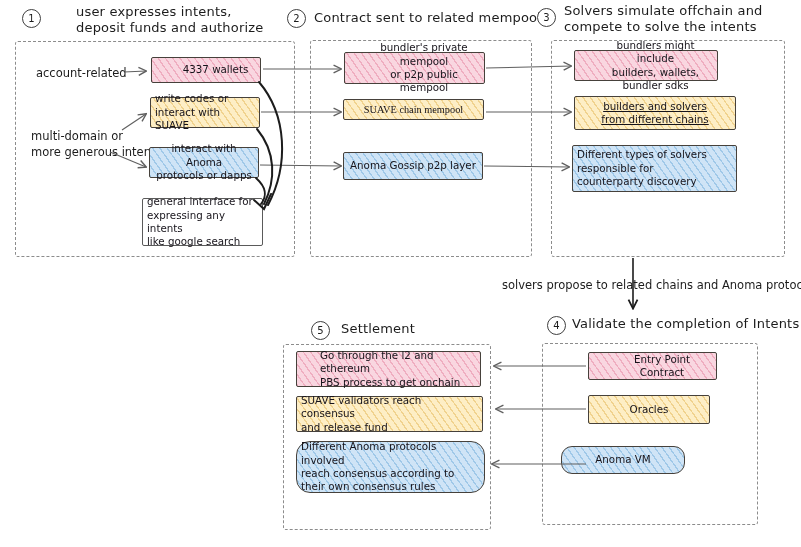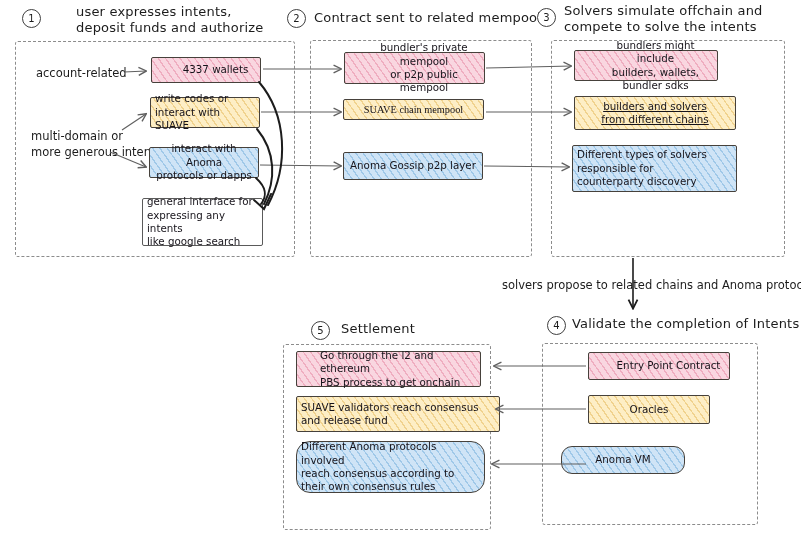--- a/index.html
+++ b/index.html
@@ -67,28 +67,28 @@
 builders, wallets, bundler sdks</div>
   <div class="box yellow" style="left:574px;top:96px;width:162px;height:34px;text-decoration:underline;">builders and solvers
 from different chains</div>
   <div class="box blue leftalign" style="left:572px;top:145px;width:165px;height:47px;">Different types of solvers
 responsible for
 counterparty discovery</div>
 
   <div class="note" style="left:502px;top:278px;">solvers propose to related chains and Anoma protocols</div>
 
   <div class="dashed" style="left:542px;top:343px;width:216px;height:182px;"></div>
-  <div class="box pink" style="left:588px;top:352px;width:142px;height:28px;">Entry Point Contract</div>
+  <div class="box pink" style="left:588px;top:352px;width:129px;height:28px;">Entry Point Contract</div>
   <div class="box yellow" style="left:588px;top:395px;width:122px;height:29px;">Oracles</div>
   <div class="box blue" style="left:561px;top:446px;width:124px;height:28px;border-radius:11px;">Anoma VM</div>
 
   <div class="dashed" style="left:283px;top:344px;width:208px;height:186px;"></div>
   <div class="box pink leftalign" style="left:296px;top:351px;width:185px;height:36px;">Go through the l2 and ethereum
 PBS process to get onchain</div>
-  <div class="box yellow leftalign" style="left:296px;top:396px;width:204px;height:36px;">SUAVE validators reach consensus
+  <div class="box yellow leftalign" style="left:296px;top:396px;width:187px;height:36px;">SUAVE validators reach consensus
 and release fund</div>
   <div class="box blue leftalign" style="left:296px;top:441px;width:189px;height:52px;border-radius:14px;">Different Anoma protocols involved
 reach consensus according to
 their own consensus rules</div>
 
   <svg class="overlay" width="801" height="547" viewBox="0 0 801 547">
     <defs>
       <marker id="ag" viewBox="0 0 10 10" refX="8.5" refY="5" markerWidth="9" markerHeight="9" orient="auto-start-reverse">
         <path d="M1,1 L9,5 L1,9" fill="none" stroke="#5f5f5f" stroke-width="1.4"></path>
       </marker>

